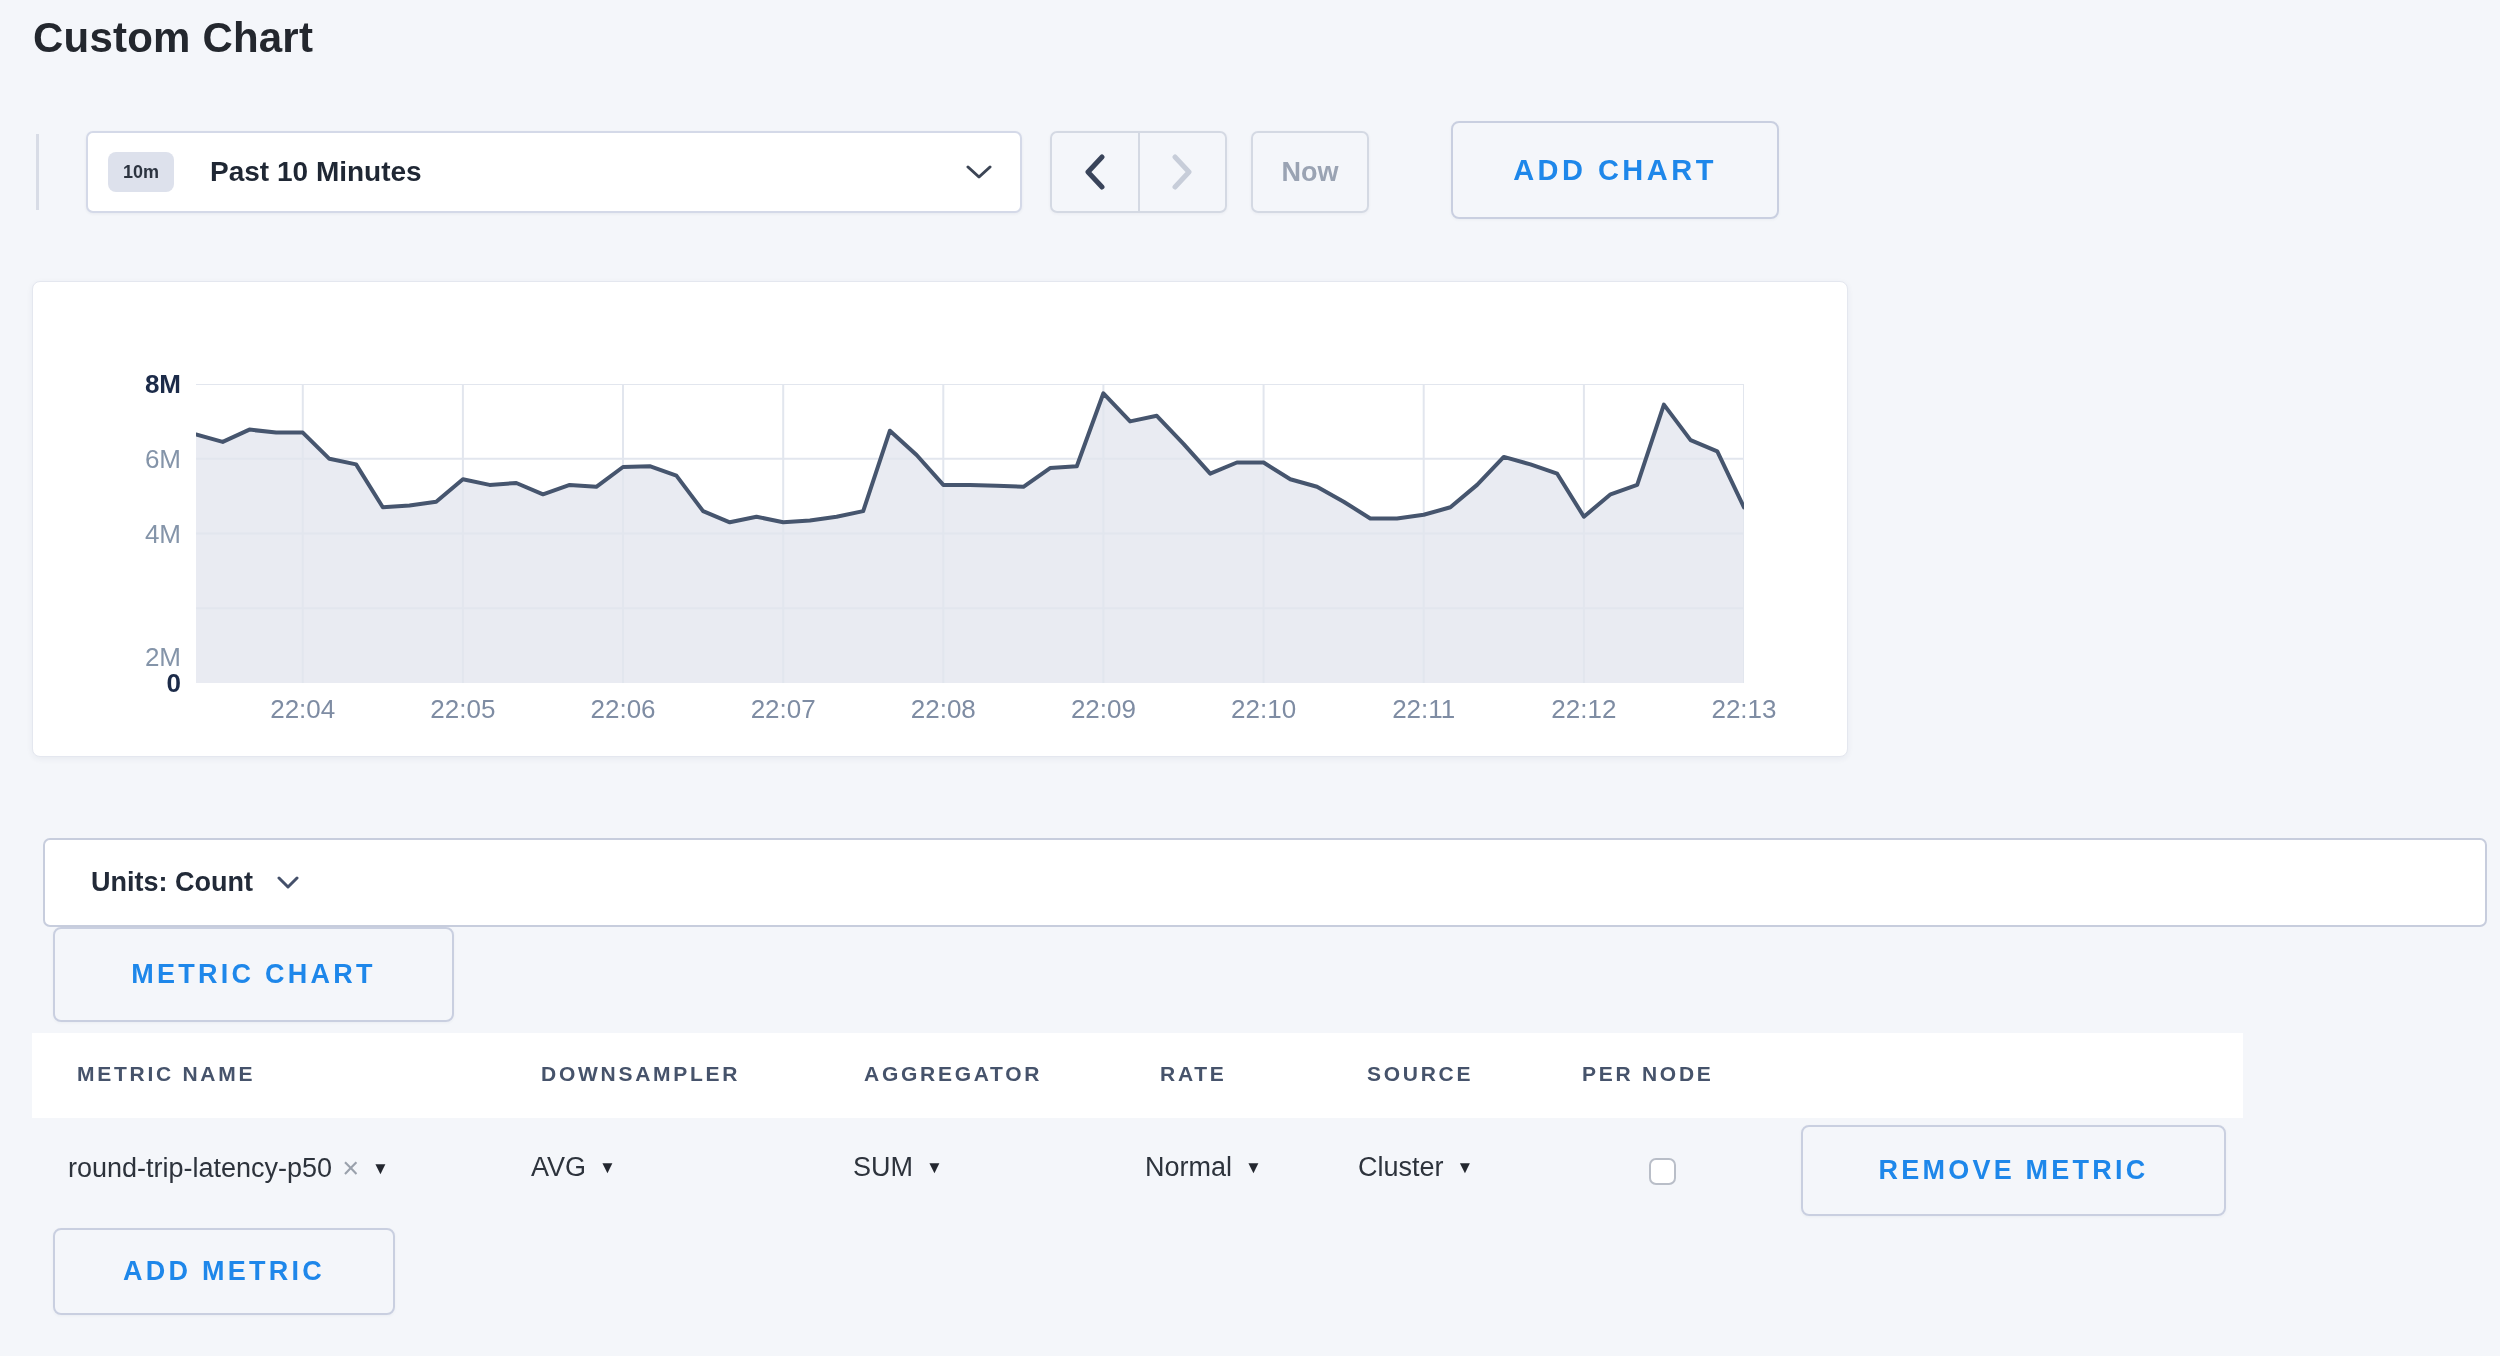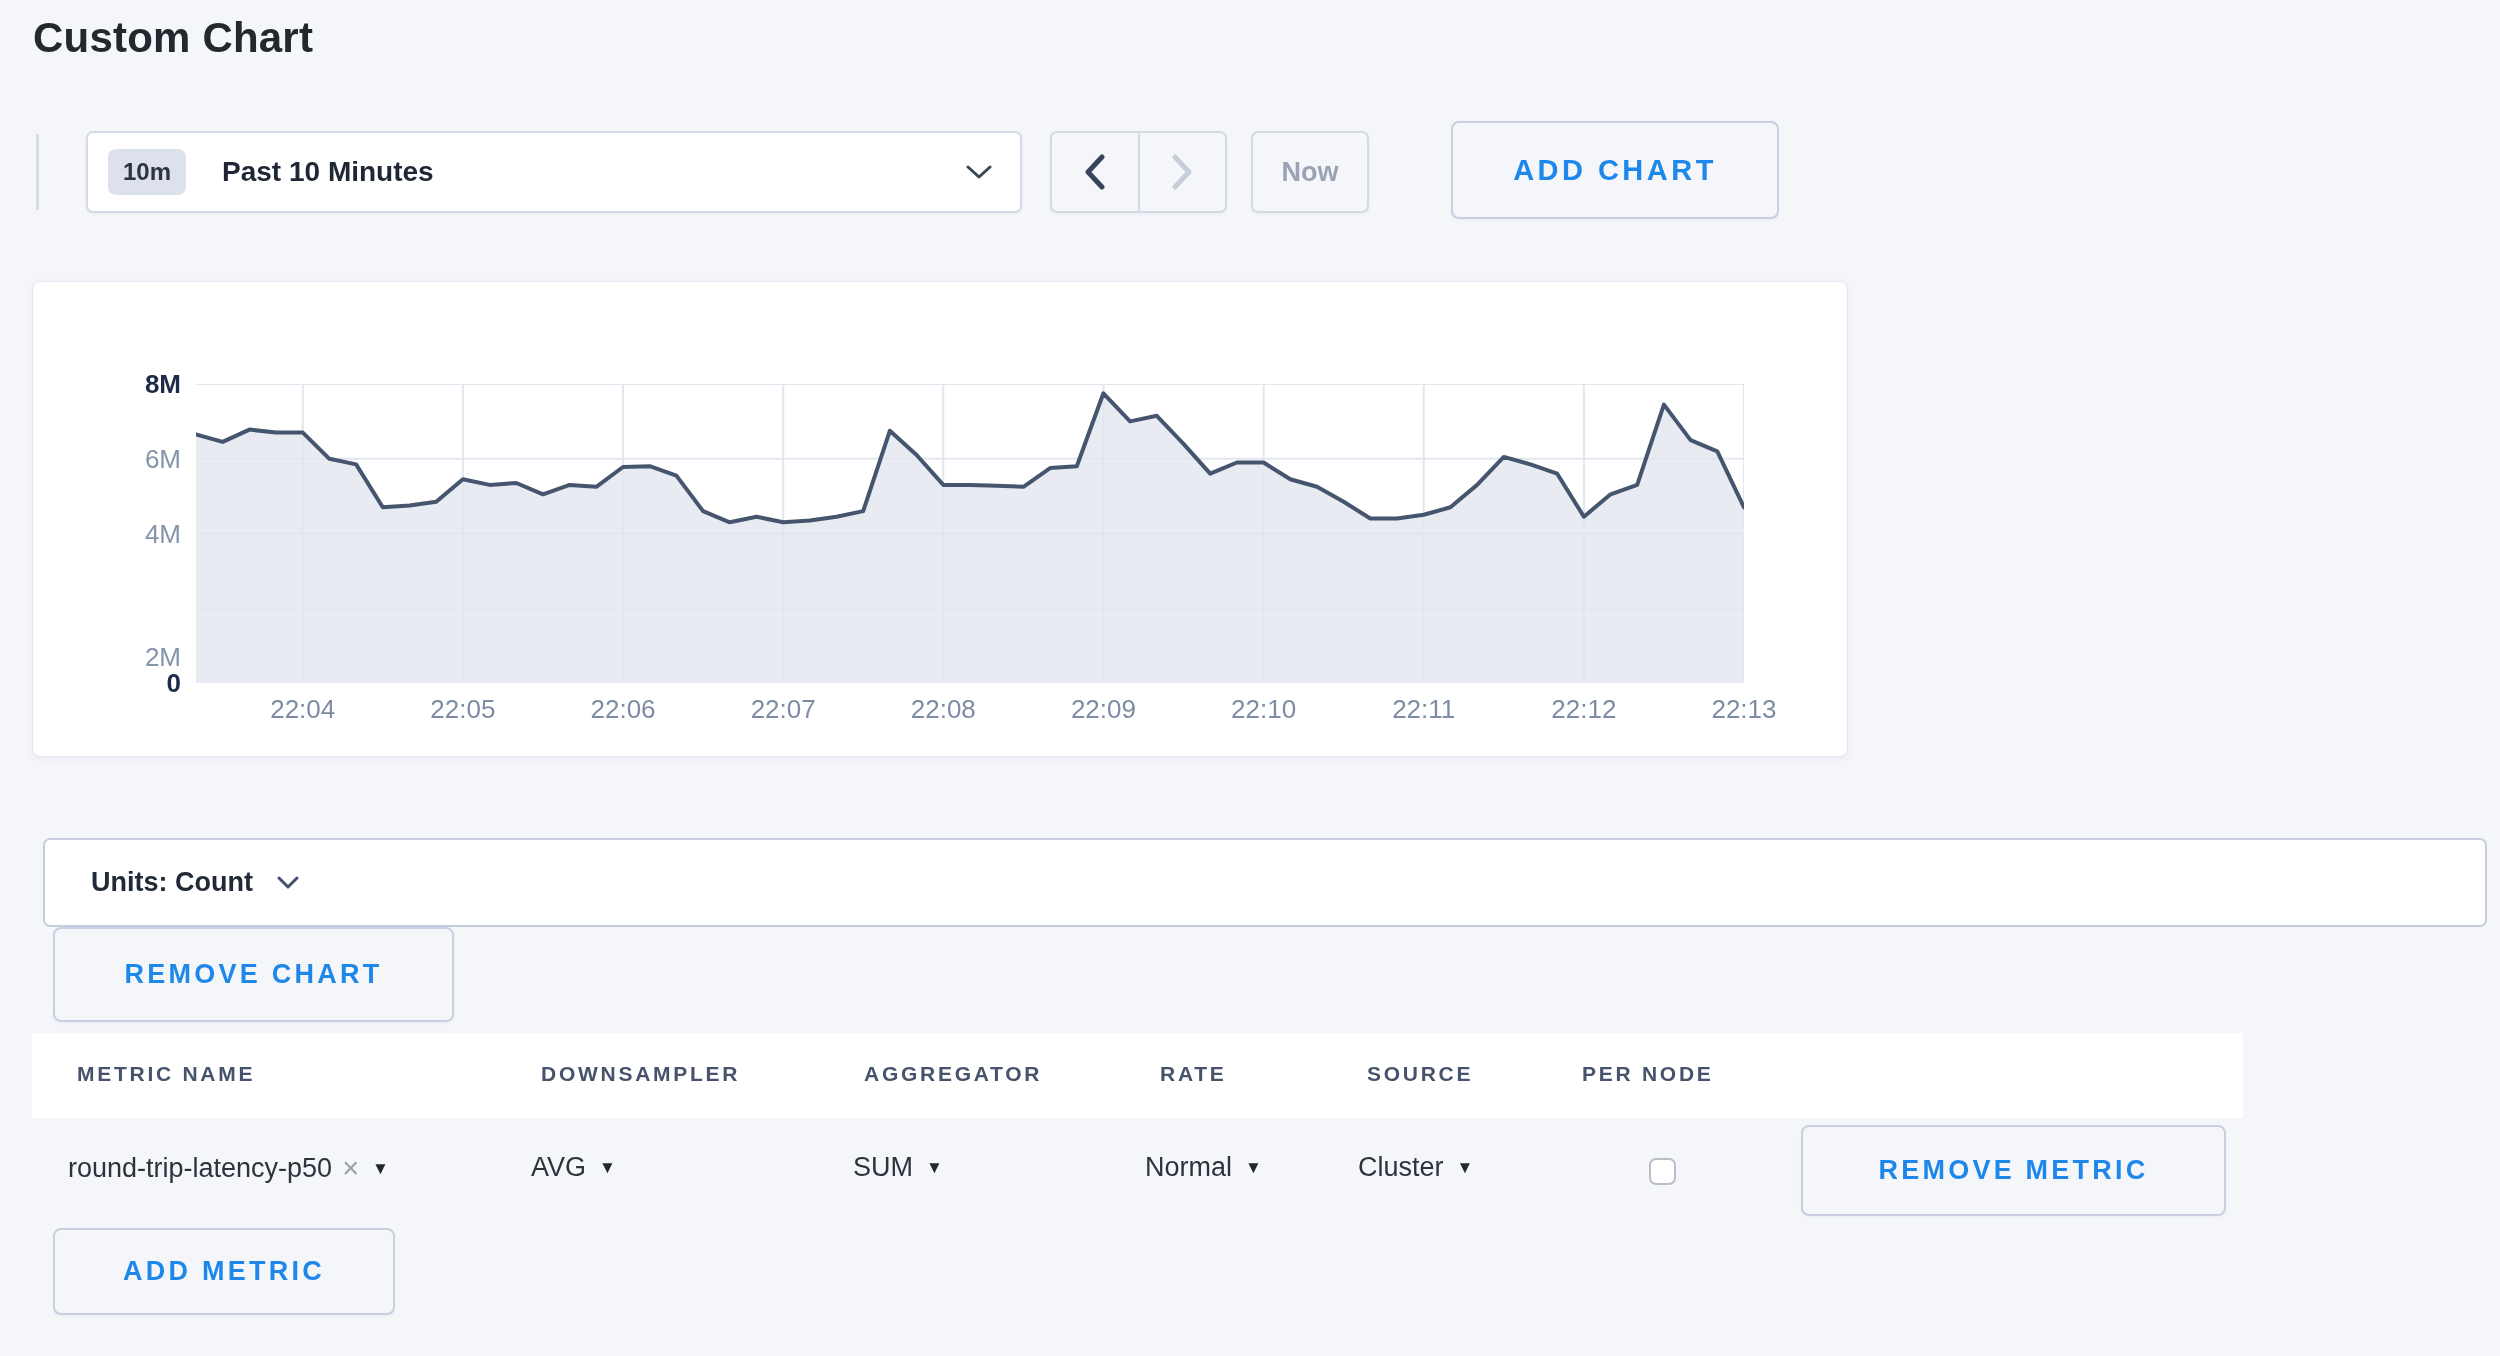--- a/index.html
+++ b/index.html
@@ -26,21 +26,21 @@
 
   .time-select {
     left:86px; top:131px; width:936px; height:82px;
     background:#ffffff; border:2px solid #d4d9e8; border-radius:7px;
     display:flex; align-items:center; padding:0 28px 0 20px;
     box-shadow:0 1px 3px rgba(60,70,100,0.07);
     cursor:pointer;
   }
   .time-badge {
     background:#dde1ec; color:#2c3440; border-radius:8px;
-    font-size:24px; font-weight:700; padding:11px 15px; line-height:1;
+    font-size:18px; font-weight:700; padding:11px 15px; line-height:1;
   }
   .time-label { margin-left:36px; font-size:28px; font-weight:700; color:#1f2734; }
   .time-select .chev { margin-left:auto; }
 
   .pager {
     left:1050px; top:131px; width:177px; height:82px;
     border:2px solid #d4d9e3; border-radius:7px;
     display:flex; box-shadow:0 1px 3px rgba(60,70,100,0.06);
   }
   .pager-btn { flex:1; display:flex; align-items:center; justify-content:center; cursor:pointer; }
@@ -196,21 +196,21 @@
 
 <div class="abs units-bar">
   <span class="units-label">Units: Count</span>
   <span class="chev">
     <svg width="22" height="14" viewBox="0 0 22 14">
         <polyline points="2,2 11,11 20,2" fill="none" stroke="#44506a" stroke-width="3" stroke-linecap="round" stroke-linejoin="round"></polyline>
       </svg>
   </span>
 </div>
 
-<div class="abs action-btn remove-chart-btn">REMOVE CHART</div>
+<div class="abs action-btn remove-chart-btn">METRIC CHART</div>
 
 <div class="abs table-header-band"></div>
 <div class="col-head" style="left:77px">METRIC NAME</div>
 <div class="col-head" style="left:541px">DOWNSAMPLER</div>
 <div class="col-head" style="left:864px">AGGREGATOR</div>
 <div class="col-head" style="left:1160px">RATE</div>
 <div class="col-head" style="left:1367px">SOURCE</div>
 <div class="col-head" style="left:1582px">PER NODE</div>
 
 <div class="cell" style="left:68px">

